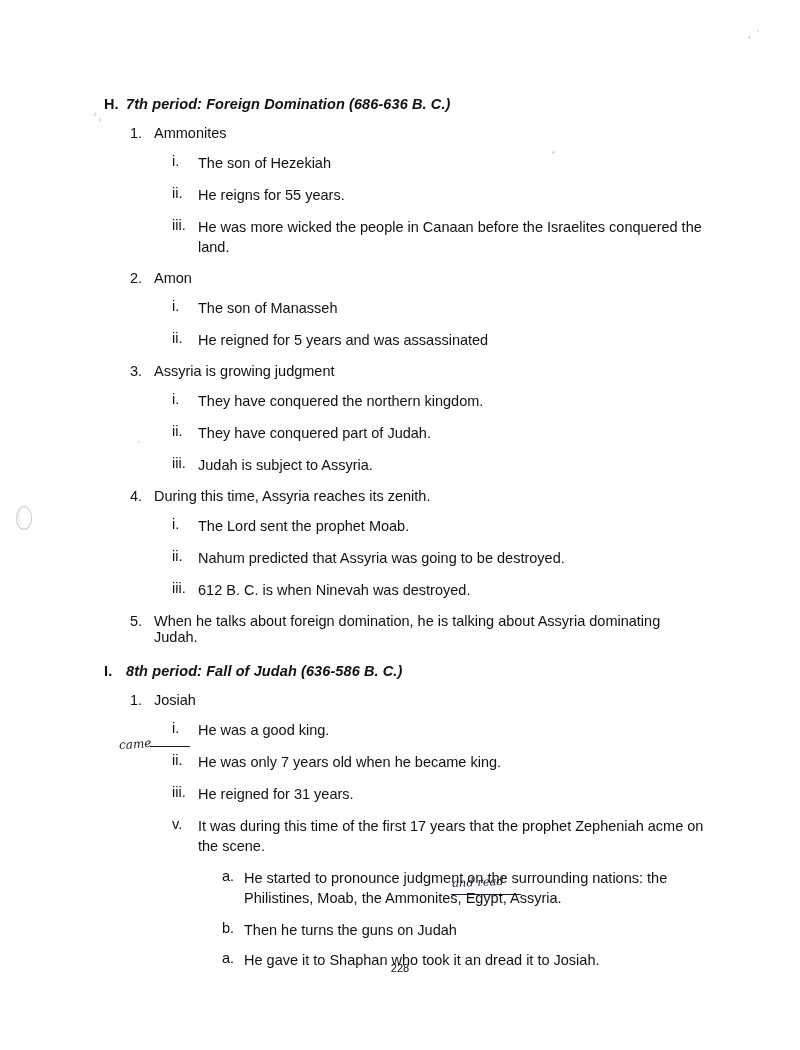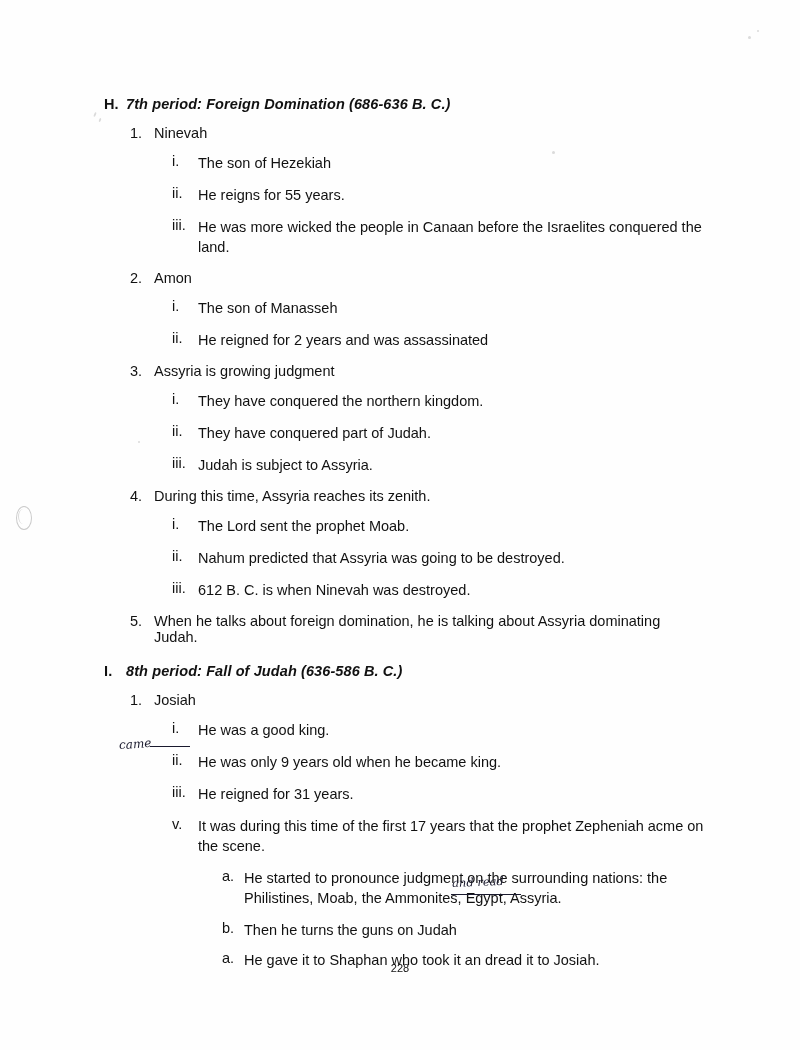--- a/index.html
+++ b/index.html
@@ -158,21 +158,21 @@
 
   <div class="content">
 
     <div class="lvl-a">
       <span class="mk">H.</span>
       <span class="tx">7th period: Foreign Domination (686-636 B. C.)</span>
     </div>
 
     <div class="lvl-1">
       <span class="mk">1.</span>
-      <span class="tx">Ninevah</span>
+      <span class="tx">Ammonites</span>
     </div>
     <div class="lvl-i">
       <span class="mk">i.</span>
       <span class="tx">The son of Hezekiah</span>
     </div>
     <div class="lvl-i">
       <span class="mk">ii.</span>
       <span class="tx">He reigns for 55 years.</span>
     </div>
     <div class="lvl-i">
@@ -183,21 +183,21 @@
     <div class="lvl-1">
       <span class="mk">2.</span>
       <span class="tx">Amon</span>
     </div>
     <div class="lvl-i">
       <span class="mk">i.</span>
       <span class="tx">The son of Manasseh</span>
     </div>
     <div class="lvl-i">
       <span class="mk">ii.</span>
-      <span class="tx">He reigned for 2 years and was assassinated</span>
+      <span class="tx">He reigned for 5 years and was assassinated</span>
     </div>
 
     <div class="lvl-1">
       <span class="mk">3.</span>
       <span class="tx">Assyria is growing judgment</span>
     </div>
     <div class="lvl-i">
       <span class="mk">i.</span>
       <span class="tx">They have conquered the northern kingdom.</span>
     </div>
@@ -240,21 +240,21 @@
     <div class="lvl-1">
       <span class="mk">1.</span>
       <span class="tx">Josiah</span>
     </div>
     <div class="lvl-i">
       <span class="mk">i.</span>
       <span class="tx">He was a good king.</span>
     </div>
     <div class="lvl-i">
       <span class="mk">ii.</span>
-      <span class="tx">He was only 9 years old when he became king.</span>
+      <span class="tx">He was only 7 years old when he became king.</span>
     </div>
     <div class="lvl-i">
       <span class="mk">iii.</span>
       <span class="tx">He reigned for 31 years.</span>
     </div>
     <div class="lvl-i">
       <span class="mk">v.</span>
       <span class="tx">It was during this time of the first 17 years that the prophet Zepheniah acme on the scene.</span>
     </div>
     <div class="lvl-aa">

